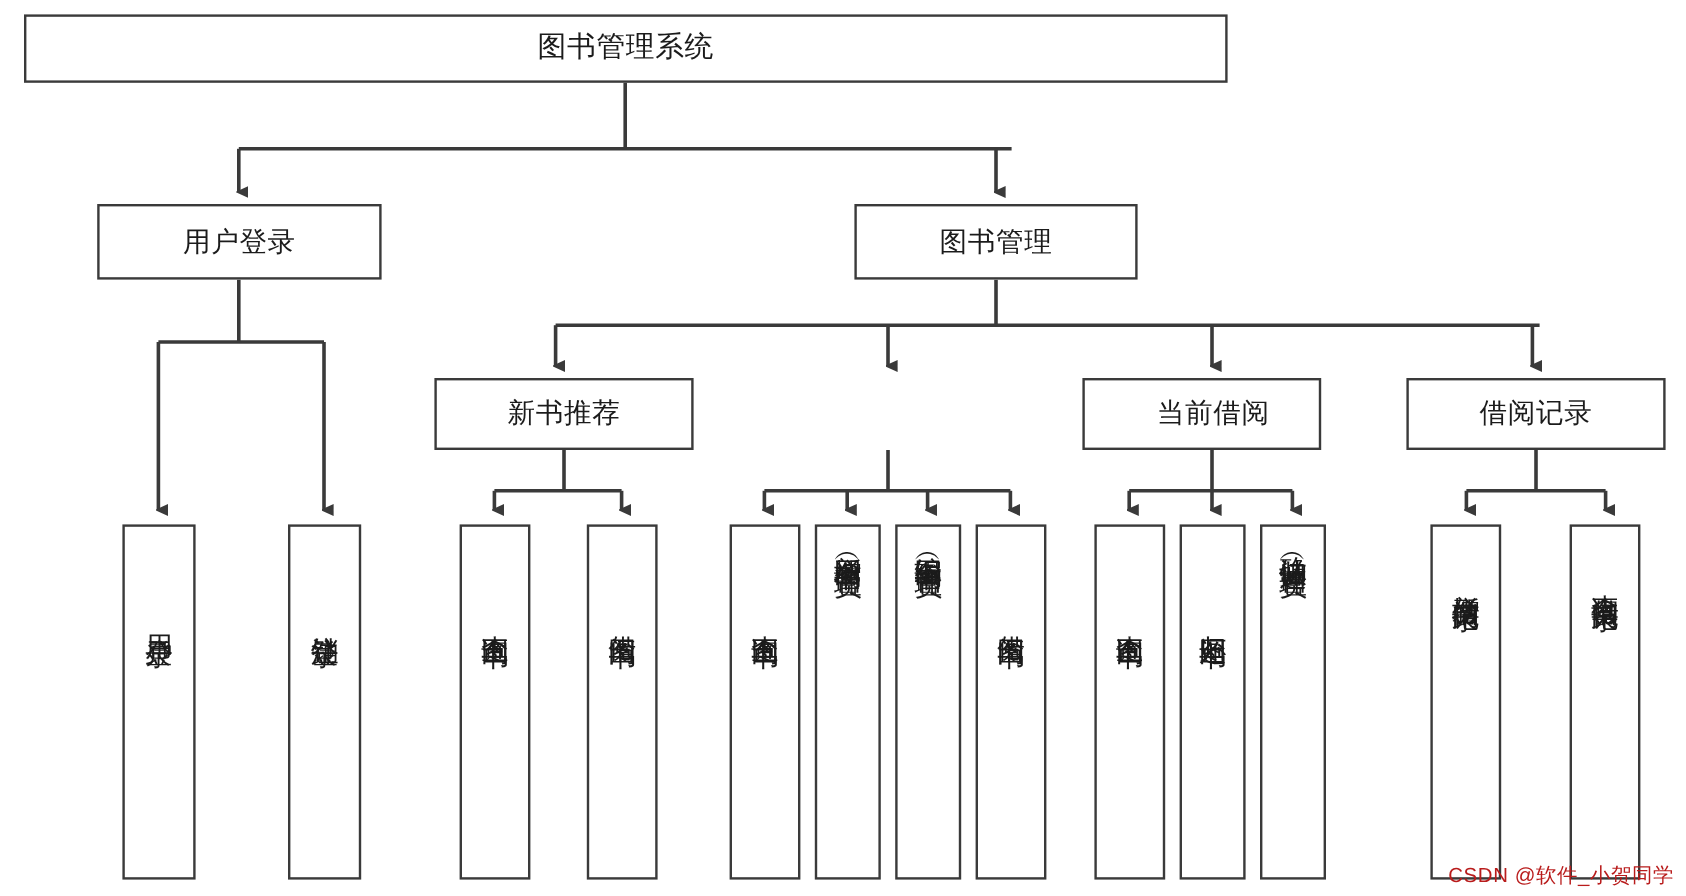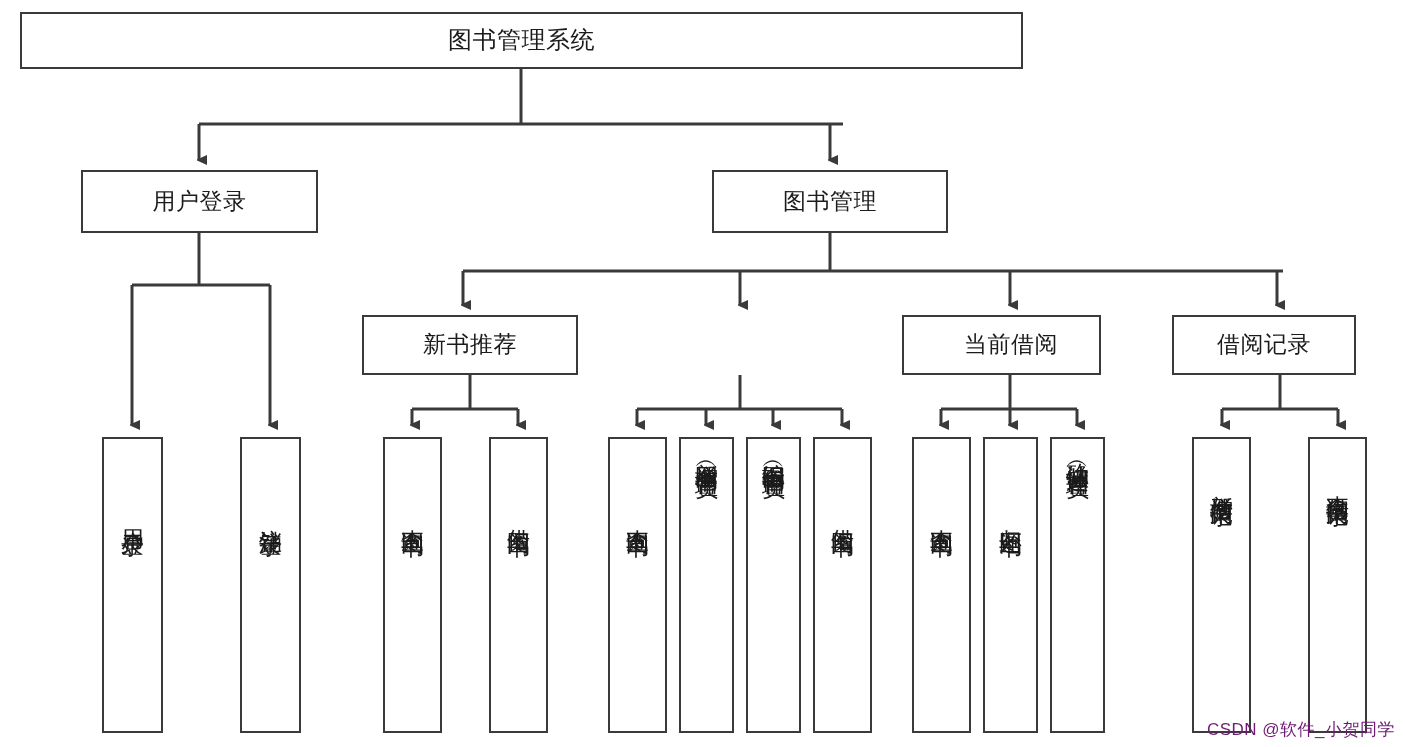--- a/index.html
+++ b/index.html
@@ -55,21 +55,21 @@
     font-size: 23px;
     letter-spacing: 2px;
     margin: 0 auto;
   }
   .node.root .lbl { font-size: 24px; }
   .watermark {
     position: absolute;
     right: 10px;
     bottom: 6px;
     font-size: 17px;
-    color: #701a75;
+    color: #b91c1c;
     white-space: nowrap;
     letter-spacing: 0.5px;
   }
 </style>
 </head>
 <body>
 
 <div id="canvas">
 
   <svg class="edges" viewBox="0 0 1405 747" xmlns="http://www.w3.org/2000/svg">
@@ -136,21 +136,21 @@
 
   <div class="node h" style="left:712px; top:170px; width:236px; height:63px;">
     <span class="lbl">图书管理</span>
   </div>
 
 
   <div class="node h" style="left:902px; top:315px; width:199px; height:60px;padding-left:19px;">
     <span class="lbl">当前借阅</span>
   </div>
 
-  <div class="node h" style="left:1172px; top:315px; width:184px; height:60px;">
+  <div class="node h" style="left:1172px; top:315px; width:216px; height:60px;">
     <span class="lbl">借阅记录</span>
   </div>
 
   <div class="node v" style="left:102px; top:437px; width:61px; height:296px; padding-top:72px;">
     <span class="lbl">用户登录</span>
   </div>
 
   <div class="node v" style="left:240px; top:437px; width:61px; height:296px; padding-top:72px;">
     <span class="lbl">注销登录</span>
   </div>

